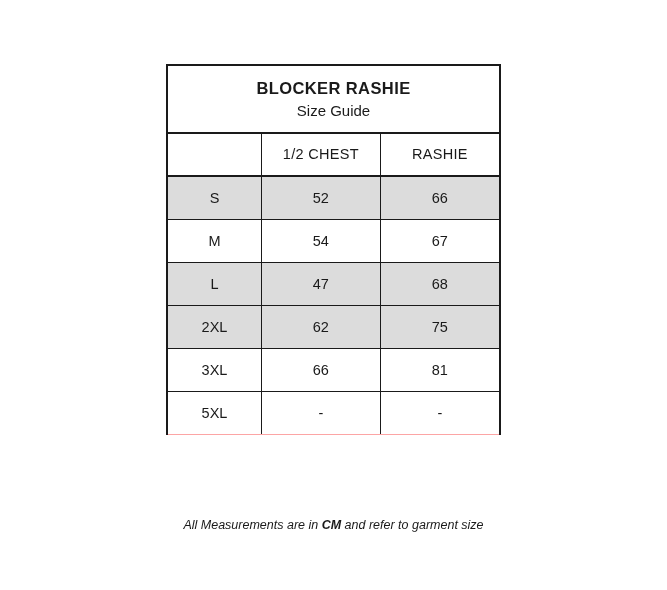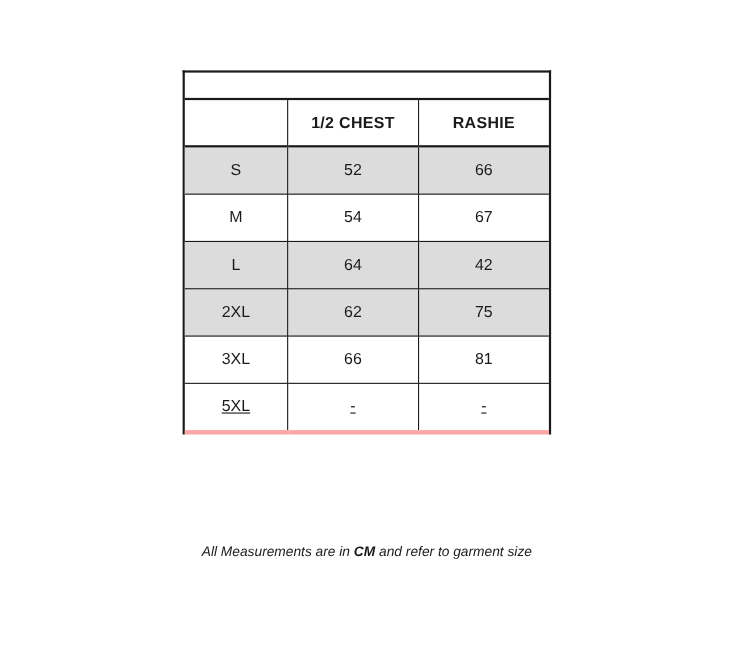--- a/index.html
+++ b/index.html
@@ -64,65 +64,66 @@
   table.size-table th:first-child,
   table.size-table td:first-child {
     border-left: none;
     width: 93px;
   }
   table.size-table th:last-child,
   table.size-table td:last-child {
     border-right: none;
   }
   table.size-table thead th {
-    font-weight: bold;
+    font-weight: normal;
     font-size: 14.5px;
     letter-spacing: 0.3px;
     border-top: none;
     border-bottom: 2px solid #1a1a1a;
     height: 41px;
   }
   tbody tr.shaded td {
     background: #dcdcdc;
   }
   tbody tr:last-child td {
-    border-bottom: 4px solid #fca5a5;
-    text-decoration: underline;
+    border-bottom: 1px solid #fca5a5;
   }
   .footnote {
     width: 335px;
     text-align: center;
     font-size: 12.5px;
     font-style: italic;
     color: #1a1a1a;
     margin-top: 12px;
     line-height: 1.3;
     white-space: nowrap;
   }
   .footnote .unit {
     font-weight: bold;
     font-style: italic;
   }
   .footer-wrap {
     position: absolute;
-    top: 481px;
+    top: 505px;
     left: 0;
     right: 0;
     display: flex;
     justify-content: center;
   }
 </style>
 </head>
 <body>
 
 <div class="page">
 
   <div class="card">
 
     <div class="title-block">
+      <div class="title-main">BLOCKER RASHIE</div>
+      <div class="title-sub">Size Guide</div>
     </div>
 
     <table class="size-table">
       <thead>
         <tr>
           <th></th>
           <th>1/2 CHEST</th>
           <th>RASHIE</th>
         </tr>
       </thead>
@@ -132,22 +133,22 @@
           <td>52</td>
           <td>66</td>
         </tr>
         <tr>
           <td>M</td>
           <td>54</td>
           <td>67</td>
         </tr>
         <tr class="shaded">
           <td>L</td>
-          <td>64</td>
-          <td>42</td>
+          <td>47</td>
+          <td>68</td>
         </tr>
         <tr class="shaded">
           <td>2XL</td>
           <td>62</td>
           <td>75</td>
         </tr>
         <tr>
           <td>3XL</td>
           <td>66</td>
           <td>81</td>

